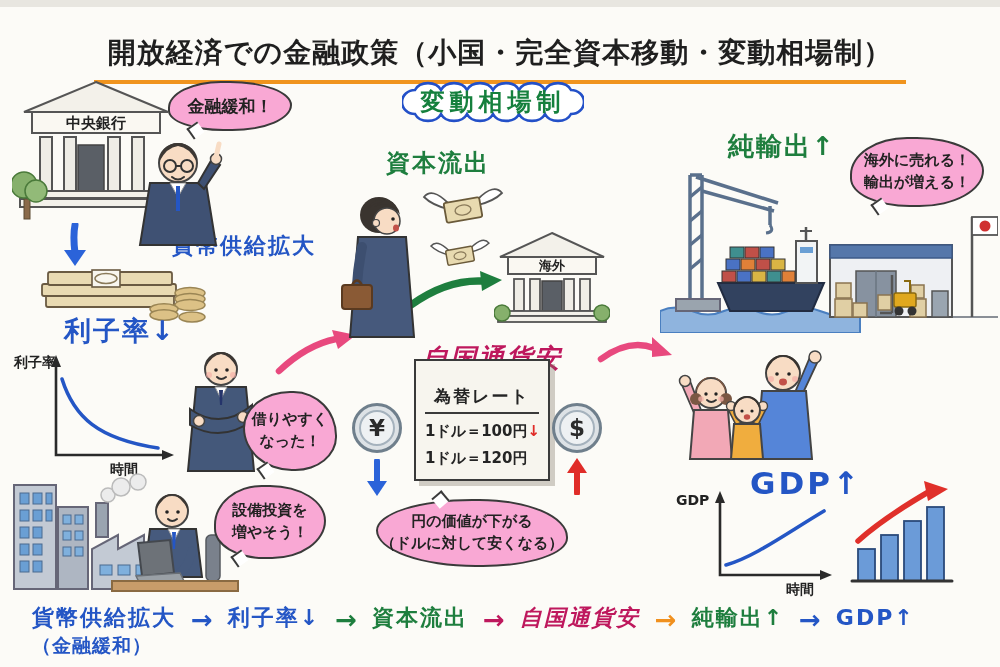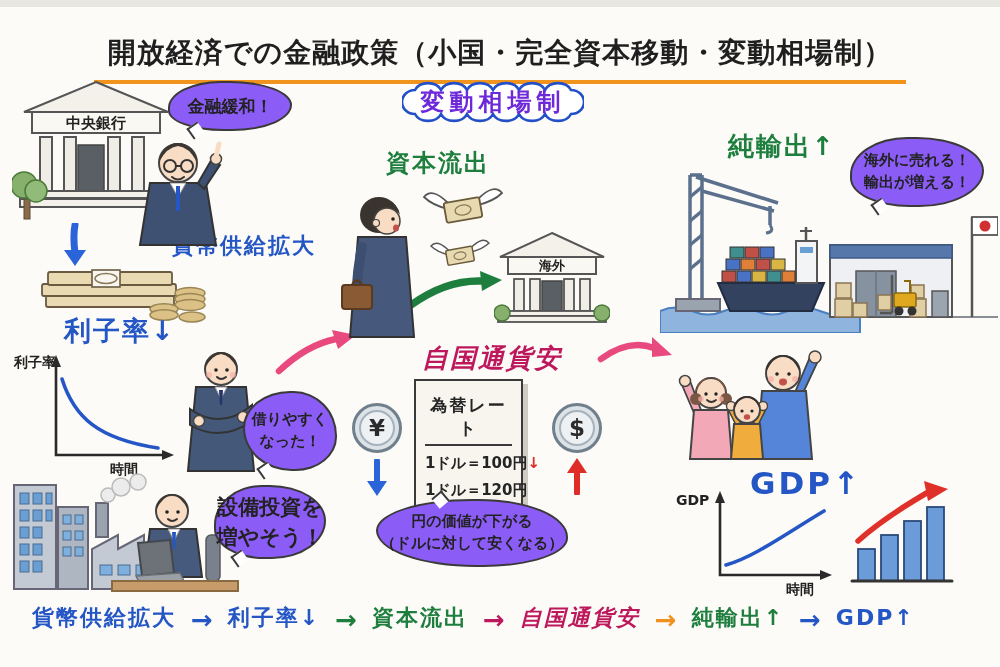--- a/index.html
+++ b/index.html
@@ -8,36 +8,36 @@
   .abs{position:absolute;}
   
   .title-wrap{position:absolute;top:6px;left:0;right:0;text-align:center;}
   .title{display:inline-block;font-size:28px;font-weight:700;color:#1f1f1f;letter-spacing:1px;
          border-bottom:4px solid #f0941e;padding:2px 14px 8px;}
   
   .lbl{position:absolute;font-weight:700;letter-spacing:2px;}
   .c-blue{color:#2456c5;} .c-green{color:#1e7e3e;} .c-pink{color:#be185d;font-style:italic;}
   .c-orange{color:#f0901e;}
   
-  .bubble{position:absolute;background:#8b5cf6;border:2px solid #3a3a3a;display:flex;align-items:center;
+  .bubble{position:absolute;background:#f9a8d4;border:2px solid #3a3a3a;display:flex;align-items:center;
           justify-content:center;text-align:center;white-space:pre-line;font-weight:600;color:#222;
           z-index:6;line-height:1.45;}
   .r1{border-radius:46% 54% 52% 48% / 58% 52% 56% 44%;}
   .r2{border-radius:52% 48% 46% 54% / 48% 58% 44% 56%;}
   .tail{position:absolute;width:13px;height:13px;background:#fff;z-index:7;}
   .tail-bl{bottom:-8px;left:16%;border-left:2px solid #3a3a3a;border-bottom:2px solid #3a3a3a;transform:rotate(55deg);}
   .tail-left{left:-8px;top:55%;margin-top:-7px;border-left:2px solid #3a3a3a;border-top:2px solid #3a3a3a;transform:rotate(-40deg);}
   .tail-top{top:-8px;left:30%;border-left:2px solid #3a3a3a;border-top:2px solid #3a3a3a;transform:rotate(50deg);}
   
   .badge{position:absolute;left:402px;top:70px;width:182px;height:50px;}
   .badge-text{position:absolute;left:0;top:9px;width:100%;text-align:center;font-size:24px;font-weight:800;
-              color:#6d28d9;letter-spacing:5px;}
-  
-  .board{position:absolute;left:414px;top:372px;width:109px;background:#f7f5ee;border:2.5px solid #3a3a3a;
-         box-shadow:5px 5px 0 rgba(125,118,100,.35);padding:13px 9px 9px;z-index:5;}
+              color:#15803d;letter-spacing:5px;}
+  
+  .board{position:absolute;left:414px;top:352px;width:136px;background:#f7f5ee;border:2.5px solid #3a3a3a;
+         box-shadow:5px 5px 0 rgba(125,118,100,.35);padding:24px 9px 9px;z-index:5;}
   .board-title{font-size:17px;font-weight:800;text-align:center;border-bottom:2px solid #3a3a3a;
                padding-bottom:4px;margin-bottom:7px;letter-spacing:2px;}
   .board-row{font-size:15px;font-weight:700;margin:8px 0 2px;white-space:nowrap;}
   .board-row .red-a{color:#e02c28;font-weight:800;}
   
   .coin{position:absolute;width:50px;height:50px;border-radius:50%;background:#dde2e6;border:3px solid #6f7f8c;
         display:flex;align-items:center;justify-content:center;z-index:5;}
   .coin-inner{width:36px;height:36px;border-radius:50%;border:2px solid #a5b2bd;background:#eef1f3;
               display:flex;align-items:center;justify-content:center;font-size:23px;font-weight:800;color:#2b2b2b;}
   
@@ -213,21 +213,21 @@
     <circle cx="59" cy="29" r="1.8" fill="#222"></circle>
       <circle cx="70" cy="29" r="1.8" fill="#222"></circle>
     <path d="M60 36 Q64 40 69 36" fill="none" stroke="#333" stroke-width="2" stroke-linecap="round"></path>
     <g>
       <path d="M30 60 L62 57 L66 90 L34 93 Z" fill="#6d7278" stroke="#44484e" stroke-width="2"></path>
       <path d="M28 93 L72 90 L76 98 L32 101 Z" fill="#9aa0a6" stroke="#6a6f75" stroke-width="1.5"></path>
     </g>
     <rect x="4" y="98" width="126" height="10" fill="#c89c6a" stroke="#8a6a42" stroke-width="2"></rect>
   </svg>
 
-  <div class="bubble r1" style="left:214px;top:478px;width:112px;height:74px;font-size:21px;text-align:center;">
+  <div class="bubble r1" style="left:214px;top:478px;width:112px;height:74px;font-size:15px;text-align:center;">
     <span>設備投資を
 増やそう！</span>
     <span class="tail tail-bl"></span>
   </div>
 
   <div class="badge">
     <svg width="182" height="50" viewBox="0 0 182 50">
       <path d="M13 13 a14 11 0 0 1 26 0 a14 11 0 0 1 26 0 a14 11 0 0 1 26 0 a14 11 0 0 1 26 0 a14 11 0 0 1 26 0 a14 11 0 0 1 26 0
                a13 12 0 0 1 0 24
                a14 11 0 0 1 -26 0 a14 11 0 0 1 -26 0 a14 11 0 0 1 -26 0 a14 11 0 0 1 -26 0 a14 11 0 0 1 -26 0 a14 11 0 0 1 -26 0
@@ -468,20 +468,21 @@
         <rect x="77" y="28" width="17" height="74"></rect>
     </g>
     <path d="M2 102 L102 102" stroke="#333" stroke-width="3" stroke-linecap="round"></path>
     <path d="M8 62 C30 42 56 26 80 12" fill="none" stroke="#e0302a" stroke-width="5.5" stroke-linecap="round"></path>
     <polygon points="74,2 78,22 98,10" fill="#e0302a"></polygon>
   </svg>
 
   <div class="chain">
     <div class="chain-item c-blue">
       <div>貨幣供給拡大</div>
+      <div class="chain-sub">（金融緩和）</div>
     </div>
     <span class="chain-arrow c-blue">→</span>
     <span class="chain-item c-blue">利子率↓</span>
     <span class="chain-arrow c-green">→</span>
     <span class="chain-item c-green">資本流出</span>
     <span class="chain-arrow c-pink">→</span>
     <span class="chain-item c-pink">自国通貨安</span>
     <span class="chain-arrow c-orange">→</span>
     <span class="chain-item c-green">純輸出↑</span>
     <span class="chain-arrow c-blue">→</span>

